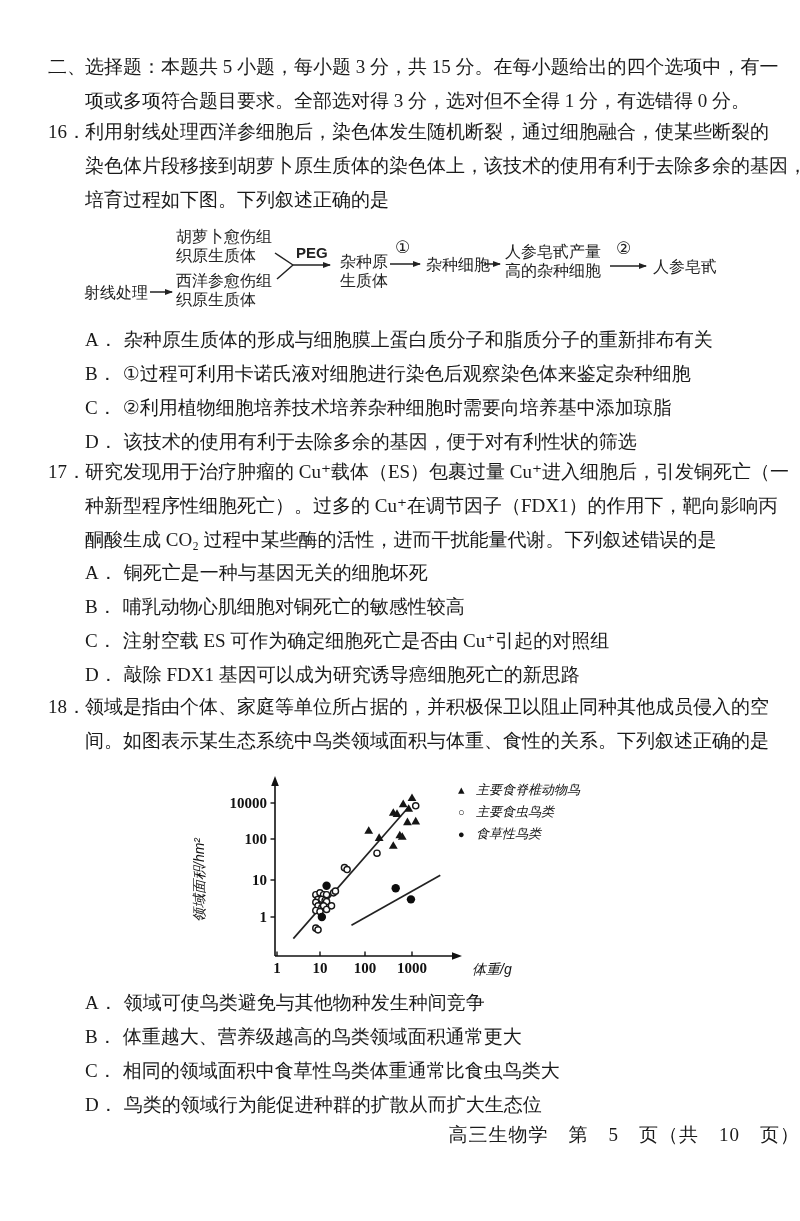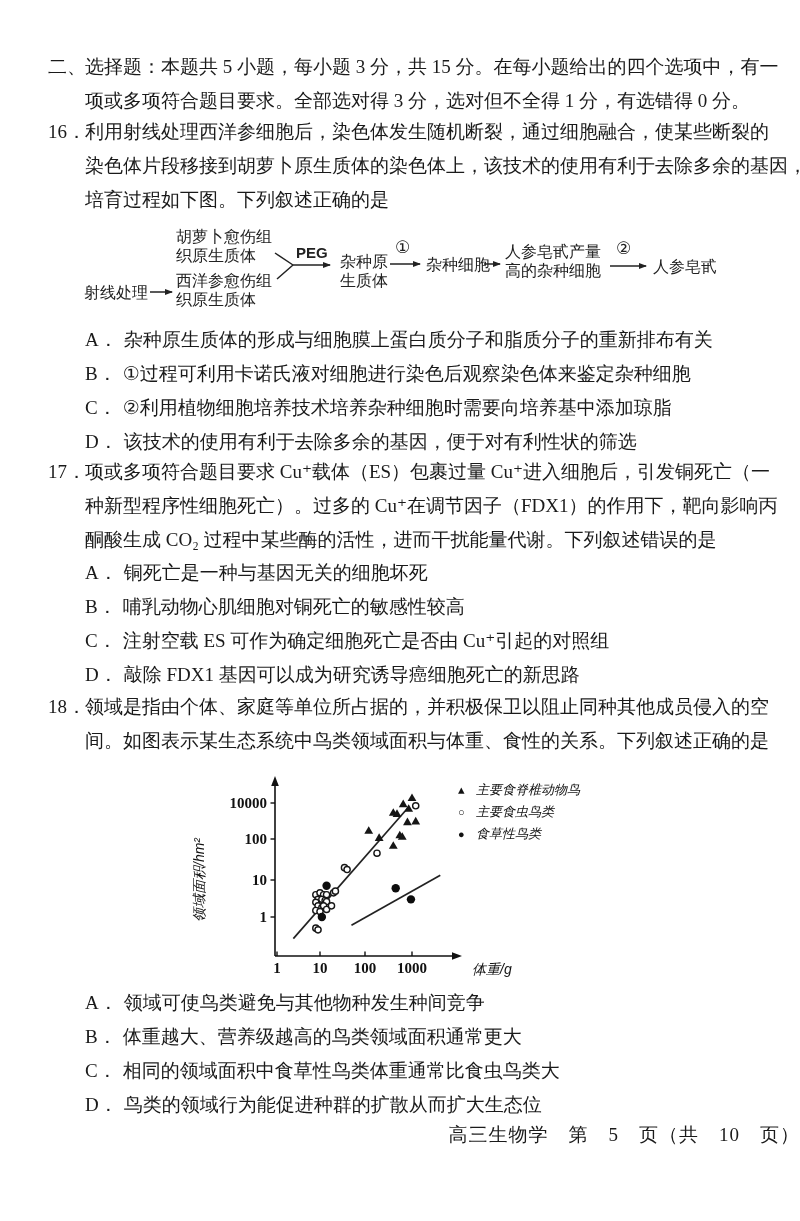--- a/index.html
+++ b/index.html
@@ -98,21 +98,21 @@
   <div class="opts" style="top:323px">
     <div class="opt"><span class="olabel">A．</span><span>杂种原生质体的形成与细胞膜上蛋白质分子和脂质分子的重新排布有关</span></div>
     <div class="opt"><span class="olabel">B．</span><span>①过程可利用卡诺氏液对细胞进行染色后观察染色体来鉴定杂种细胞</span></div>
     <div class="opt"><span class="olabel">C．</span><span>②利用植物细胞培养技术培养杂种细胞时需要向培养基中添加琼脂</span></div>
     <div class="opt"><span class="olabel">D．</span><span>该技术的使用有利于去除多余的基因，便于对有利性状的筛选</span></div>
   </div>
 
   <div class="block" style="top:455px">
     <span class="qnum">17．</span>
     <div class="stem">
-      <div class="line">项或多项符合题目要求 Cu⁺载体（ES）包裹过量 Cu⁺进入细胞后，引发铜死亡（一</div>
+      <div class="line">研究发现用于治疗肿瘤的 Cu⁺载体（ES）包裹过量 Cu⁺进入细胞后，引发铜死亡（一</div>
       <div class="line">种新型程序性细胞死亡）。过多的 Cu⁺在调节因子（FDX1）的作用下，靶向影响丙</div>
       <div class="line">酮酸生成 CO₂ 过程中某些酶的活性，进而干扰能量代谢。下列叙述错误的是</div>
     </div>
   </div>
   <div class="opts" style="top:556px">
     <div class="opt"><span class="olabel">A．</span><span>铜死亡是一种与基因无关的细胞坏死</span></div>
     <div class="opt"><span class="olabel">B．</span><span>哺乳动物心肌细胞对铜死亡的敏感性较高</span></div>
     <div class="opt"><span class="olabel">C．</span><span>注射空载 ES 可作为确定细胞死亡是否由 Cu⁺引起的对照组</span></div>
     <div class="opt"><span class="olabel">D．</span><span>敲除 FDX1 基因可以成为研究诱导癌细胞死亡的新思路</span></div>
   </div>

